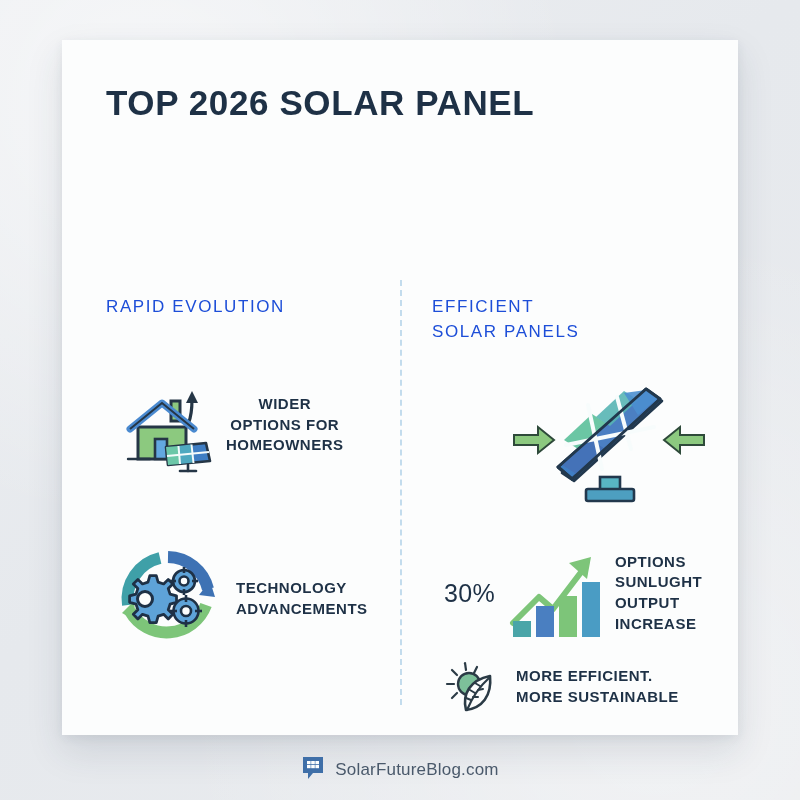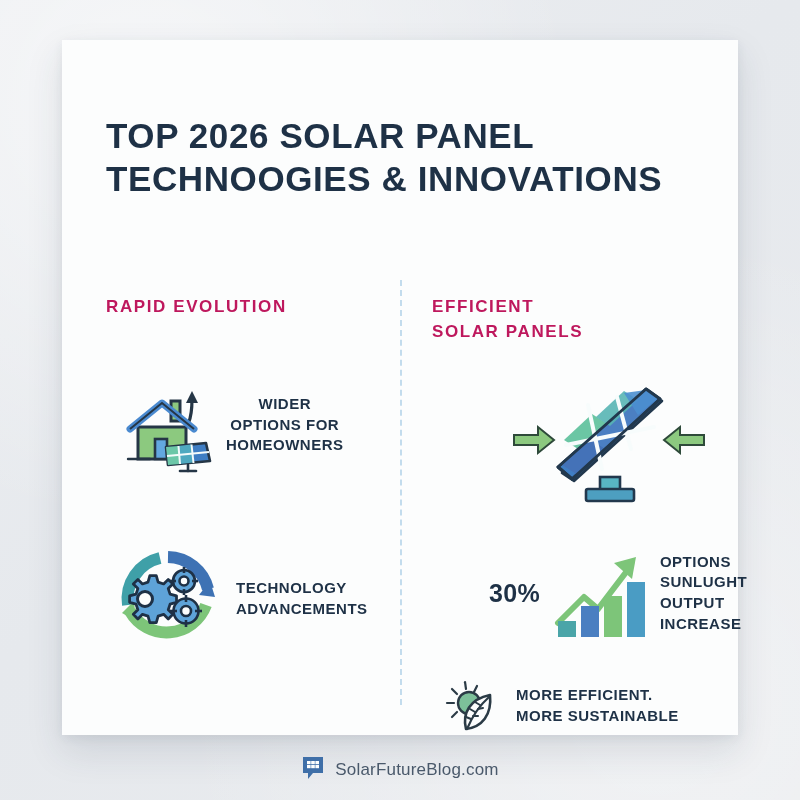--- a/index.html
+++ b/index.html
@@ -27,21 +27,21 @@
     left: 62px;
     top: 40px;
     width: 676px;
     height: 695px;
     background: #fcfdfd;
     box-shadow: 0 16px 34px rgba(40,55,75,0.13), 0 3px 10px rgba(40,55,75,0.07);
   }
   #title-block {
     position: absolute;
     left: 44px;
-    top: 75px;
+    top: 42px;
     width: 600px;
   }
   .title-line {
     font-size: 35px;
     font-weight: bold;
     color: #1e3146;
     letter-spacing: 0.6px;
     line-height: 1.22;
     white-space: nowrap;
   }
@@ -61,22 +61,22 @@
     border-left: 2px dashed #c3dced;
   }
   .column {
     position: absolute;
     top: 255px;
   }
   #col-left { left: 44px; width: 285px; }
   #col-right { left: 370px; width: 290px; }
   .col-header {
     font-size: 17px;
-    font-weight: bold;
-    color: #be185d;
+    font-weight: normal;
+    color: #1d4ed8;
     letter-spacing: 1.6px;
     line-height: 1.45;
   }
   .item {
     display: flex;
     align-items: center;
     gap: 14px;
   }
   .item-text {
     font-size: 15px;
@@ -88,27 +88,26 @@
   .icon-box {
     flex: none;
     display: flex;
     align-items: center;
     justify-content: center;
   }
   #item-wider { position: absolute; left: 20px; top: 82px; text-align: center; }
   #item-tech  { position: absolute; left: 8px;  top: 250px; }
   #panel-illu { position: absolute; left: 72px; top: 82px; }
   #item-capture { position: absolute; left: 12px; top: 252px; }
-  #item-eco     { position: absolute; left: 12px; top: 382px; }
+  #item-eco     { position: absolute; left: 12px; top: 363px; }
   #pct-label {
     font-size: 25px;
-    font-weight: bold;
+    font-weight: normal;
     color: #1e3146;
     letter-spacing: 0.3px;
-    margin-left: 45px;
   }
   #footer {
     position: absolute;
     left: 0;
     top: 755px;
     width: 800px;
     display: flex;
     align-items: center;
     justify-content: center;
     gap: 10px;
@@ -121,21 +120,20 @@
 </style>
 </head>
 <body>
 
 <div id="bg-texture"></div>
 
 <div id="card">
 
   <div id="title-block">
     <div class="title-line">TOP 2026 SOLAR PANEL</div>
-    <div class="title-line">TECHNOOGIES &amp; INNOVATIONS</div>
   </div>
 
   <div id="divider"></div>
 
   <div class="column" id="col-left">
     <div class="col-header">RAPID EVOLUTION</div>
 
     <div class="item" id="item-wider">
       <div class="icon-box">
         <svg width="86" height="96" viewBox="0 0 86 96">

